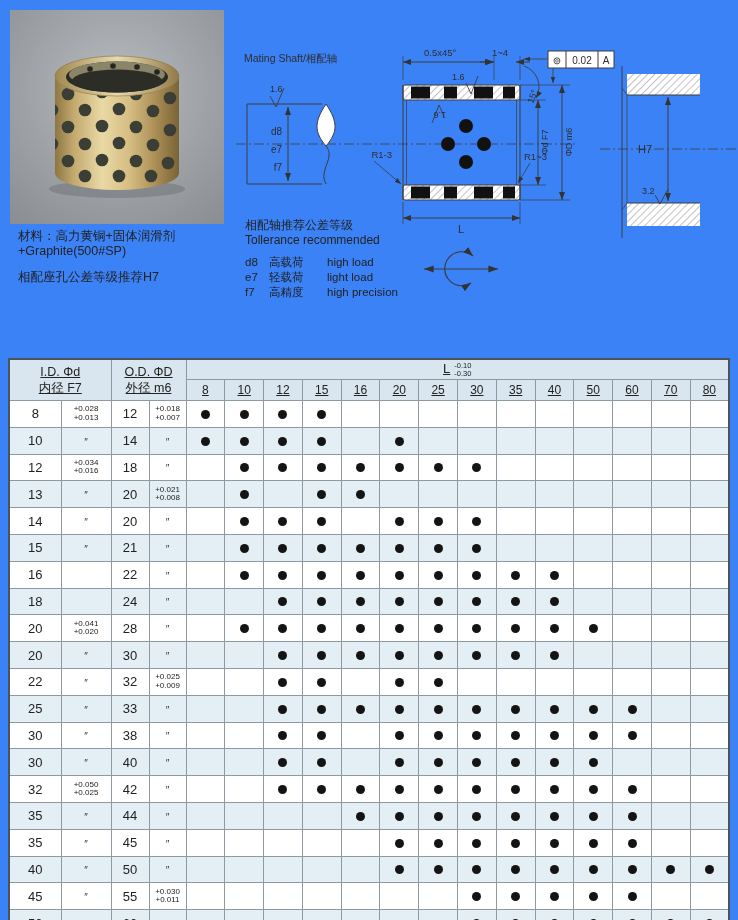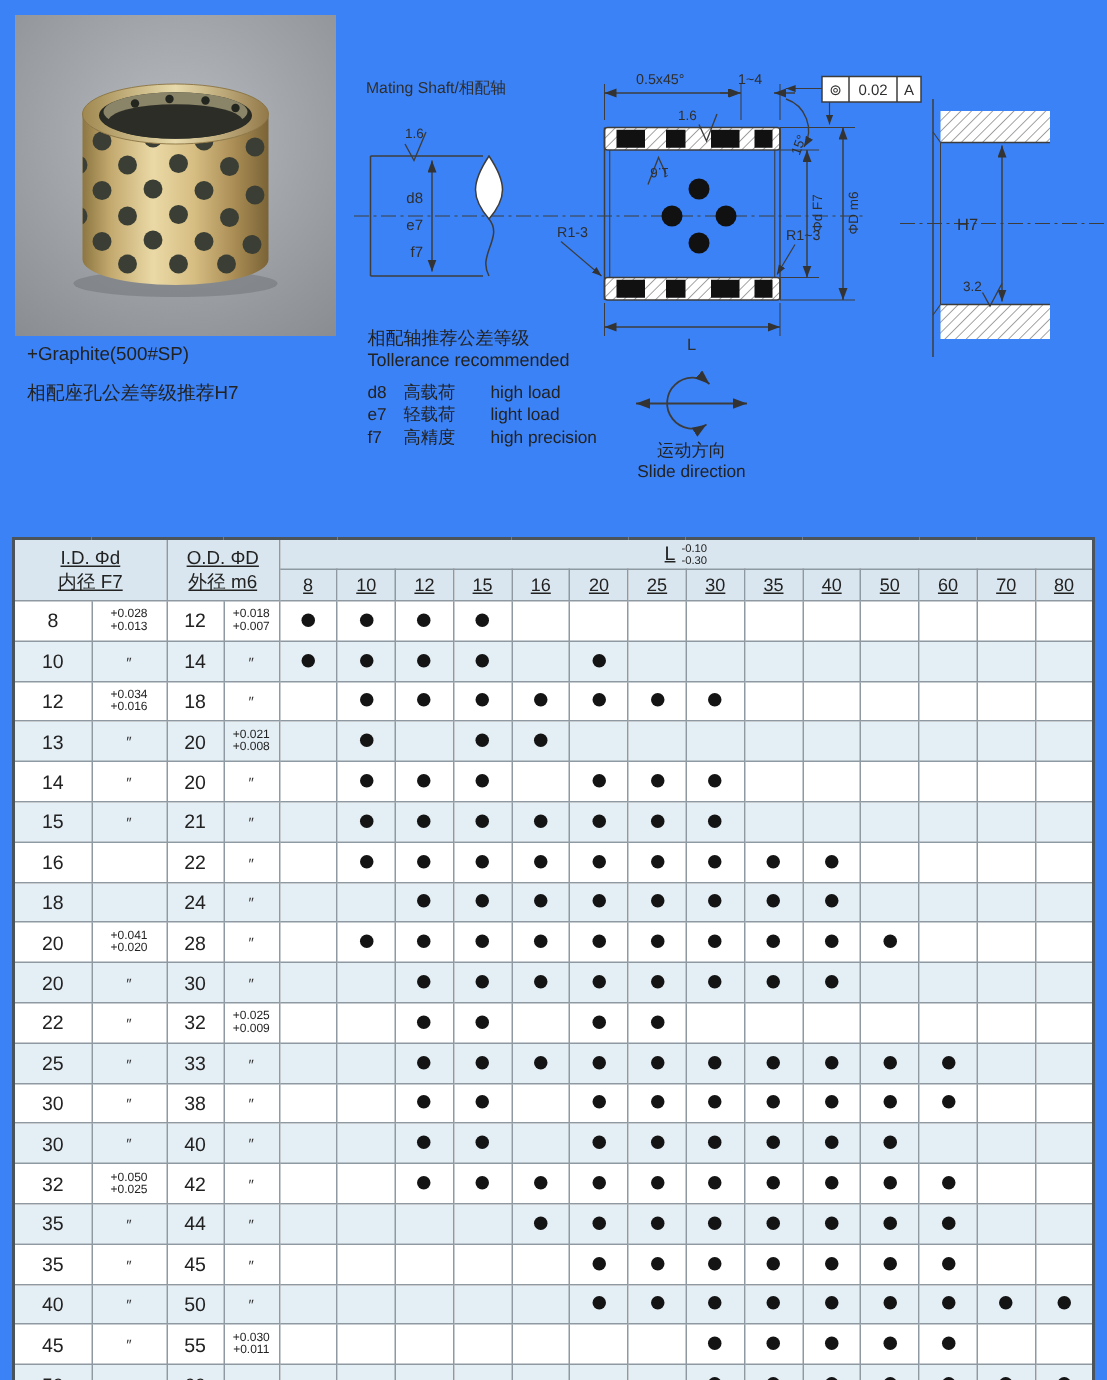--- a/index.html
+++ b/index.html
@@ -226,20 +226,21 @@
     <text x="638" y="153" font-size="11">H7</text>
     <text x="642" y="194" font-size="9">3.2</text>
 
     <g stroke="#3c3c3c" stroke-width="1.2" fill="none">
       <line x1="424" y1="269" x2="498" y2="269" marker-start="url(#arr)" marker-end="url(#arr)"></line>
       <path d="M473,256 A17,17 0 1 0 471,283" marker-start="url(#arr)" marker-end="url(#arr)"></path>
     </g>
   </svg>
 
   <div class="abs mat">
+    <div>材料：高力黄铜+固体润滑剂</div>
     <div>+Graphite(500#SP)</div>
     <div class="gap"></div>
     <div>相配座孔公差等级推荐H7</div>
   </div>
 
   <div class="abs shaft-tol">
     <div>相配轴推荐公差等级</div>
     <div>Tollerance recommended</div>
     <div class="grades">
       <div class="grade">
@@ -253,24 +254,20 @@
         <span class="en">light load</span>
       </div>
       <div class="grade">
         <span class="code">f7</span>
         <span class="cn">高精度</span>
         <span class="en">high precision</span>
       </div>
     </div>
   </div>
 
-  <div class="abs slide-text">
-    <div>运动方向</div>
-    <div>Slide direction</div>
-  </div>
 
   <table class="dtable">
     <colgroup>
       <col style="width:52px">
         <col style="width:50px">
         <col style="width:38px">
         <col style="width:37px">
     </colgroup>
     <thead>
       <tr>

